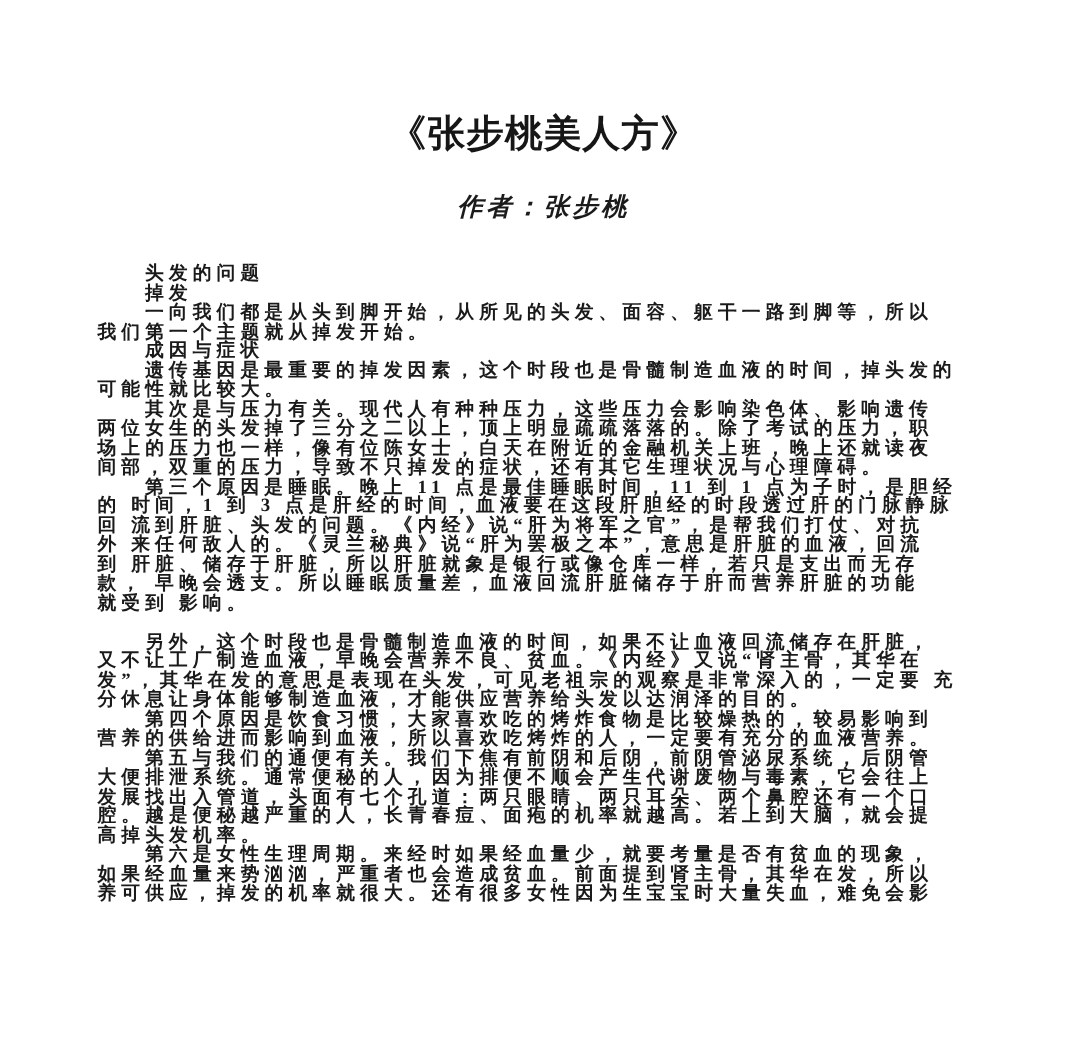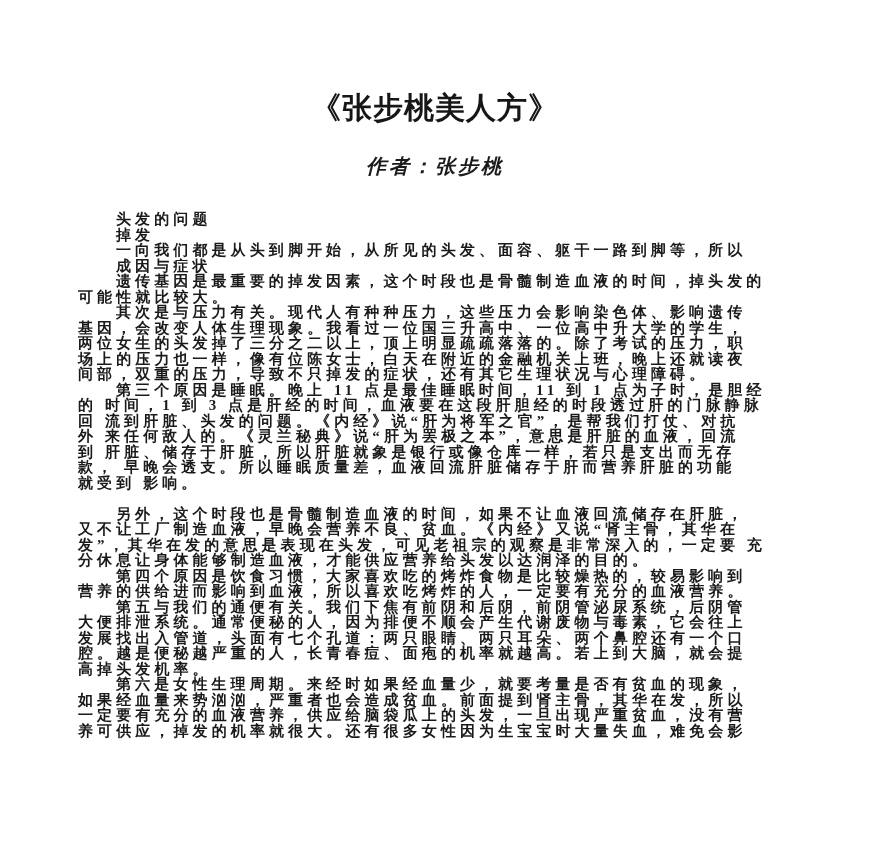--- a/index.html
+++ b/index.html
@@ -66,25 +66,25 @@
 
 <div class="page">
   <div class="doc-title">《张步桃美人方》</div>
 
   <div class="doc-author">作者：张步桃</div>
 
   <div class="doc-body">
       <div class="line indent">头发的问题</div>
       <div class="line indent">掉发</div>
       <div class="line indent">一向我们都是从头到脚开始，从所见的头发、面容、躯干一路到脚等，所以</div>
+      <div class="line">我们第一个主题就从掉发开始。</div>
       <div class="line indent">成因与症状</div>
       <div class="line indent">遗传基因是最重要的掉发因素，这个时段也是骨髓制造血液的时间，掉头发的</div>
       <div class="line">可能性就比较大。</div>
       <div class="line indent">其次是与压力有关。现代人有种种压力，这些压力会影响染色体、影响遗传</div>
-      <div class="line">基因，会改变人体生理现象。我看过一位国三升高中、一位高中升大学的学生，</div>
       <div class="line">两位女生的头发掉了三分之二以上，顶上明显疏疏落落的。除了考试的压力，职</div>
       <div class="line">场上的压力也一样，像有位陈女士，白天在附近的金融机关上班，晚上还就读夜</div>
       <div class="line">间部，双重的压力，导致不只掉发的症状，还有其它生理状况与心理障碍。</div>
       <div class="line indent">第三个原因是睡眠。晚上 11 点是最佳睡眠时间，11 到 1 点为子时，是胆经</div>
       <div class="line">的 时间，1 到 3 点是肝经的时间，血液要在这段肝胆经的时段透过肝的门脉静脉</div>
       <div class="line">回 流到肝脏、头发的问题。《内经》说“肝为将军之官”，是帮我们打仗、对抗</div>
       <div class="line">外 来任何敌人的。《灵兰秘典》说“肝为罢极之本”，意思是肝脏的血液，回流</div>
       <div class="line">到 肝脏、储存于肝脏，所以肝脏就象是银行或像仓库一样，若只是支出而无存</div>
       <div class="line">款， 早晚会透支。所以睡眠质量差，血液回流肝脏储存于肝而营养肝脏的功能</div>
       <div class="line">就受到 影响。</div>
@@ -95,16 +95,15 @@
       <div class="line">分休息让身体能够制造血液，才能供应营养给头发以达润泽的目的。</div>
       <div class="line indent">第四个原因是饮食习惯，大家喜欢吃的烤炸食物是比较燥热的，较易影响到</div>
       <div class="line">营养的供给进而影响到血液，所以喜欢吃烤炸的人，一定要有充分的血液营养。</div>
       <div class="line indent">第五与我们的通便有关。我们下焦有前阴和后阴，前阴管泌尿系统，后阴管</div>
       <div class="line">大便排泄系统。通常便秘的人，因为排便不顺会产生代谢废物与毒素，它会往上</div>
       <div class="line">发展找出入管道，头面有七个孔道：两只眼睛、两只耳朵、两个鼻腔还有一个口</div>
       <div class="line">腔。越是便秘越严重的人，长青春痘、面疱的机率就越高。若上到大脑，就会提</div>
       <div class="line">高掉头发机率。</div>
       <div class="line indent">第六是女性生理周期。来经时如果经血量少，就要考量是否有贫血的现象，</div>
       <div class="line">如果经血量来势汹汹，严重者也会造成贫血。前面提到肾主骨，其华在发，所以</div>
-      <div class="line">一定要有充分的血液营养，供应给脑袋瓜上的头发，一旦出现严重贫血，没有营</div>
       <div class="line">养可供应，掉发的机率就很大。还有很多女性因为生宝宝时大量失血，难免会影</div>
     </div>
 </div>
 
 </body></html>

